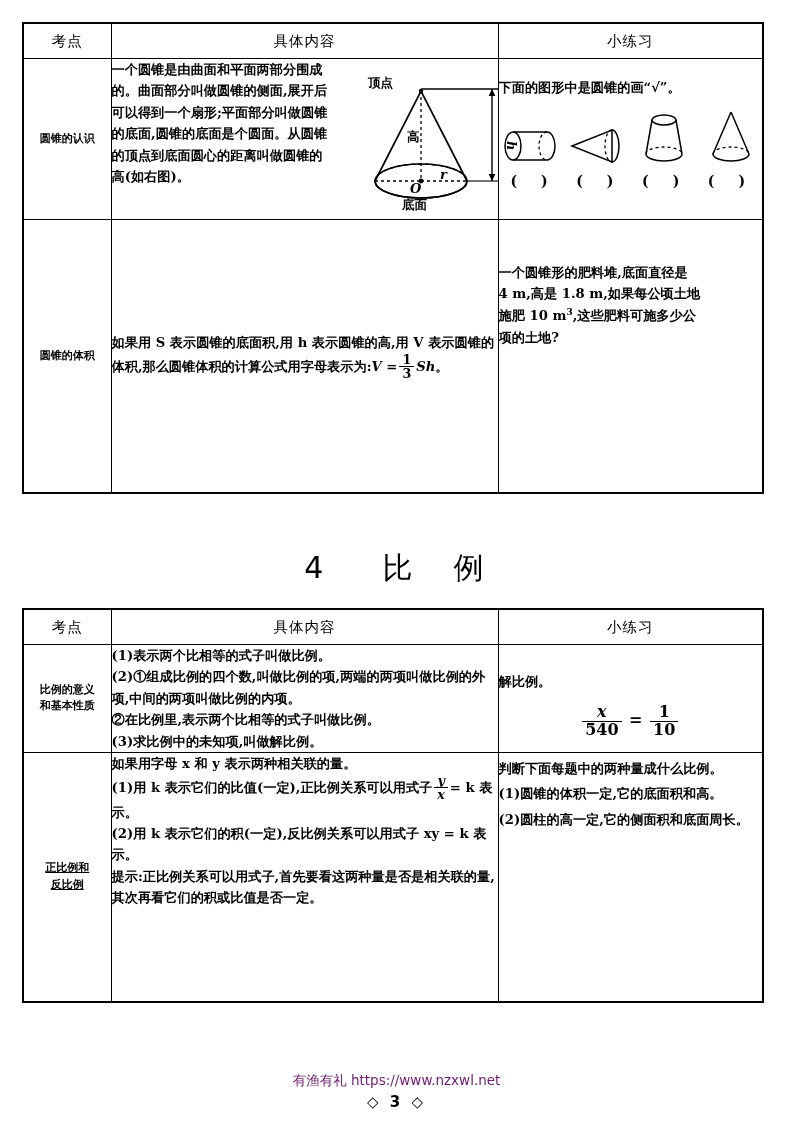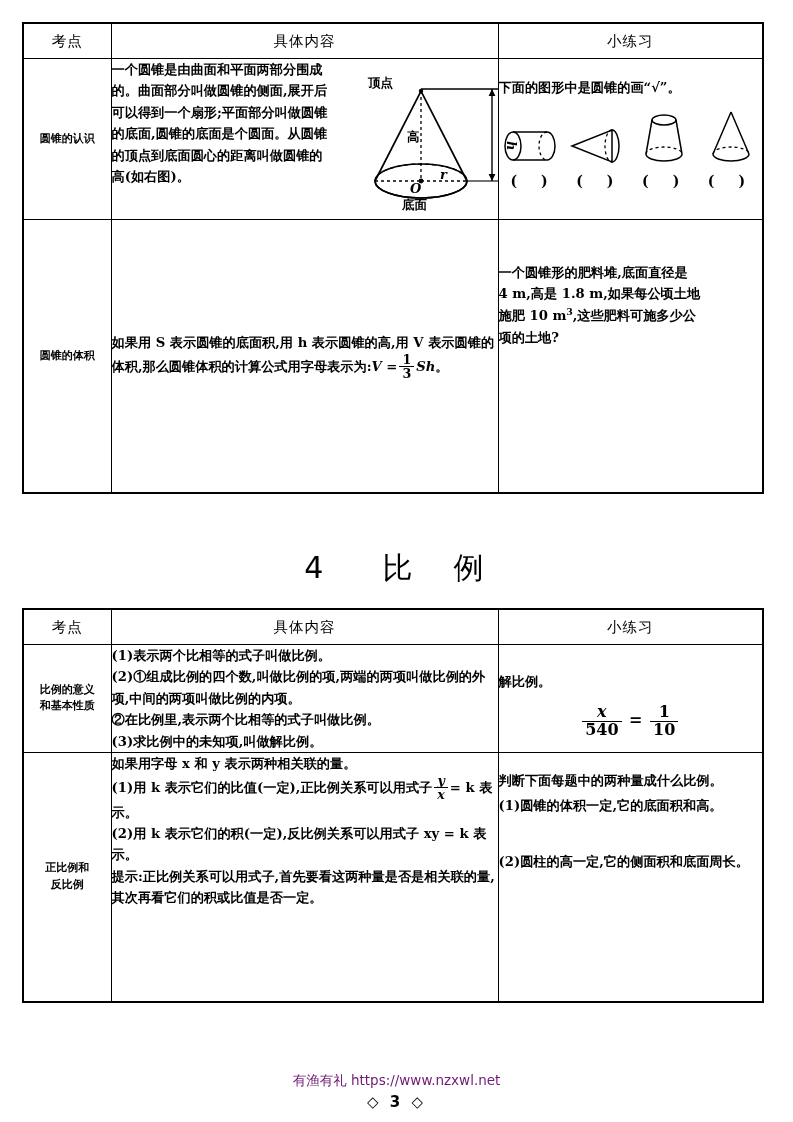--- a/index.html
+++ b/index.html
@@ -287,34 +287,34 @@
         <p>解比例。</p>
         <div class="eqn">
           <span class="frac"><span class="num ital">x</span><span class="den">540</span></span>
           <span>=</span>
           <span class="frac"><span class="num">1</span><span class="den">10</span></span>
         </div>
       </td>
     </tr>
 
     <tr>
-      <td class="topic" style="height:248px;">
+      <td class="topic" style="height:248px;text-decoration:underline;">
         <div>正比例和</div>
         <div>反比例</div>
       </td>
       <td class="body-cell" style="vertical-align:top;">
         <p>如果用字母 x 和 y 表示两种相关联的量。</p>
         <p><span>(1)用 k 表示它们的比值(一定),正比例关系可以用式子</span><span class="frac"><span class="num ital">y</span><span class="den ital">x</span></span><span>= k 表示。</span></p>
         <p>(2)用 k 表示它们的积(一定),反比例关系可以用式子 xy = k 表示。</p>
         <p>提示:正比例关系可以用式子,首先要看这两种量是否是相关联的量,其次再看它们的积或比值是否一定。</p>
       </td>
-      <td class="body-cell" style="vertical-align:top;padding-top:17px;">
+      <td class="body-cell" style="vertical-align:top;padding-top:5px;">
         <p>判断下面每题中的两种量成什么比例。</p>
         <p style="margin-top:4px;">(1)圆锥的体积一定,它的底面积和高。</p>
-        <p style="margin-top:34px;">(2)圆柱的高一定,它的侧面积和底面周长。</p>
+        <p style="margin-top:4px;">(2)圆柱的高一定,它的侧面积和底面周长。</p>
       </td>
     </tr>
   </tbody>
     </table>
 
   <div class="watermark" style="top:1072px;">有渔有礼 https://www.nzxwl.net</div>
   <div class="pagenum" style="top:1093px;">
     <span>◇</span>
     <span>3</span>
     <span>◇</span>

